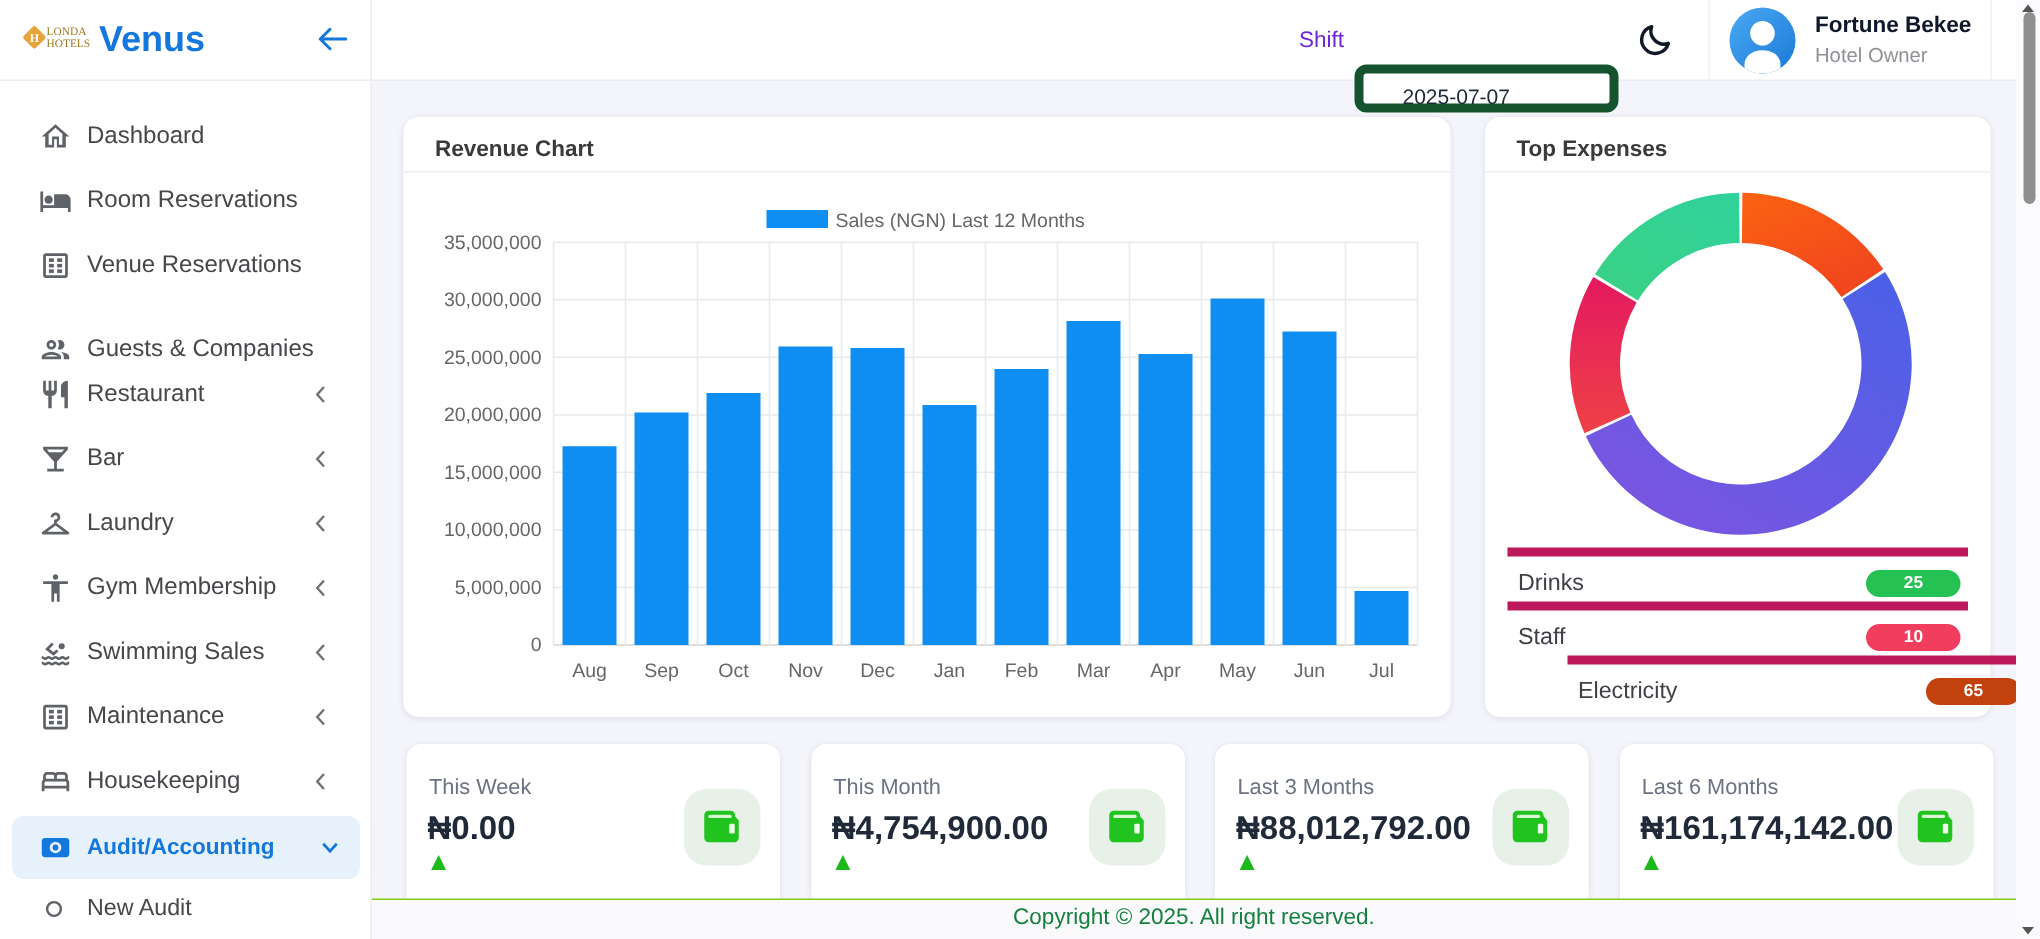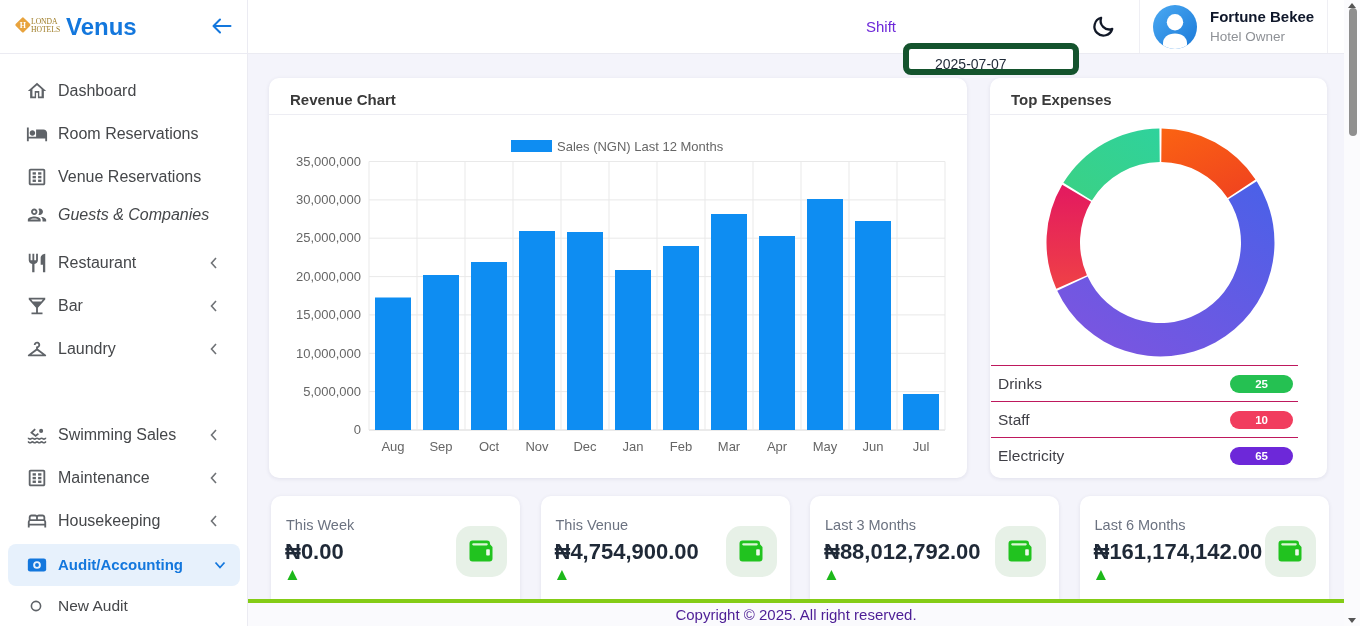--- a/index.html
+++ b/index.html
@@ -24,31 +24,31 @@
 #mi-audit { left:8px; width:232px; background:#e7f1fc; border-radius:8px; }
 #mi-audit .ch { right:12px; }
 #mi-audit .ic { left:18px; }
 #mi-audit .lb { left:50px; color:#1377dd; font-weight:bold; font-size:15px; }
 
 .card { position:absolute; background:#fff; border-radius:10px; box-shadow:0 1px 4px rgba(35,35,80,0.09); }
 .ctitle { position:absolute; left:21px; top:13px; font-size:15px; font-weight:bold; color:#3a3a3a; }
 .chr { position:absolute; left:0; top:36px; width:100%; height:1px; background:#ededf3; }
 #card-rev { left:269px; top:78px; width:698px; height:400px; }
 #card-exp { left:990px; top:78px; width:337px; height:400px; }
-.exprow { position:absolute; left:1px; width:307px; height:36px; border-top:1px solid #be185d;text-align:right; }
+.exprow { position:absolute; left:15px; width:307px; height:36px; border-top:6px solid #be185d;text-align:right; }
 .exprow .nm { position:absolute; left:7px; top:0; line-height:36px; font-size:15.5px; color:#3f3f46; }
 .exprow .bd { position:absolute; right:5px; top:9px; height:18px; border-radius:9px; padding:0 25px; font-size:11.5px; font-weight:bold; color:#fff; line-height:18px; }
 
 .stat { position:absolute; top:496px; width:249px; height:103px; background:#fff; border-radius:10px 10px 0 0; box-shadow:0 1px 4px rgba(35,35,80,0.09); }
 .stat .sl { position:absolute; left:15px; top:21px; font-size:14.5px; color:#6b7280; line-height:16px; }
 .stat .sv { position:absolute; left:14px; top:43px; font-size:22px; font-weight:bold; color:#1f2937; }
 .stat .st { position:absolute; left:13px; top:68.5px; font-size:17px; color:#1db81a; }
 .stat .sq { position:absolute; right:13px; top:30px; width:51px; height:51px; background:#e7f1e7; border-radius:15px; }
 
-#footer { position:absolute; left:248px; top:599px; width:1096px; height:27px; background:#fafafd; border-top:4px solid #84cc16; text-align:center; line-height:24px; font-size:15px; color:#4c1d95; z-index:4; }
+#footer { position:absolute; left:248px; top:599px; width:1096px; height:27px; background:#fafafd; border-top:1px solid #84cc16; text-align:center; line-height:24px; font-size:15px; color:#15803d; z-index:4; }
 
 #sbtrack { position:absolute; left:1344px; top:0; width:16px; height:626px; background:#fbfbfd; z-index:7; }
 #sbthumb { position:absolute; left:5px; top:8px; width:8px; height:128px; background:#8f8f8f; border-radius:4px; }
 </style>
 </head>
 <body>
 
 <div id="topbar">
   <span id="shiftlbl">Shift</span>
   <div id="dateinput">2025-07-07</div>
@@ -98,21 +98,21 @@
         <path d="M19 3H5c-1.1 0-2 .9-2 2v14c0 1.1.9 2 2 2h14c1.1 0 2-.9 2-2V5c0-1.1-.9-2-2-2zm0 16H5V5h14v14z" fill="#5f6368"></path>
         <rect x="7.2" y="6.8" width="3.6" height="2.6" fill="#5f6368"></rect>
         <rect x="13.2" y="6.8" width="3.6" height="2.6" fill="#5f6368"></rect>
         <rect x="7.2" y="10.8" width="3.6" height="2.6" fill="#5f6368"></rect>
         <rect x="13.2" y="10.8" width="3.6" height="2.6" fill="#5f6368"></rect>
         <rect x="7.2" y="14.8" width="3.6" height="2.6" fill="#5f6368"></rect>
         <rect x="13.2" y="14.8" width="3.6" height="2.6" fill="#5f6368"></rect>
       </svg>
       <span class="lb">Venue Reservations</span>
     </div>
-<div class="mi" style="top:194px;font-style:italic;">
+<div class="mi" style="top:212px;">
       <svg class="ic" viewBox="0 0 24 24">
         <path d="M9 13.75c-2.34 0-7 1.17-7 3.5V19h14v-1.75c0-2.33-4.66-3.5-7-3.5zM4.34 17c.84-.58 2.87-1.25 4.66-1.25s3.82.67 4.66 1.25H4.34zM9 12c1.93 0 3.5-1.57 3.5-3.5S10.93 5 9 5 5.5 6.57 5.5 8.5 7.07 12 9 12zm0-5c.83 0 1.5.67 1.5 1.5S9.83 10 9 10s-1.5-.67-1.5-1.5S8.17 7 9 7zm7.04 6.81c1.16.84 1.96 1.96 1.96 3.44V19h4v-1.75c0-2.02-3.5-3.17-5.96-3.44zM15 12c1.93 0 3.5-1.57 3.5-3.5S16.93 5 15 5c-.54 0-1.04.13-1.5.35.63.89 1 1.98 1 3.15s-.37 2.26-1 3.15c.46.22.96.35 1.5.35z" fill="#5f6368"></path>
       </svg>
       <span class="lb">Guests &amp; Companies</span>
     </div>
 <div class="mi" style="top:242px;">
       <svg class="ic" viewBox="0 0 24 24">
         <path d="M11 9H9V2H7v7H5V2H3v7c0 2.12 1.66 3.84 3.75 3.97V22h2.5v-9.03C11.34 12.84 13 11.12 13 9V2h-2v7zm5-3v8h2.5v8H21V2c-2.76 0-5 2.24-5 4z" fill="#5f6368"></path>
       </svg>
       <span class="lb">Restaurant</span>
@@ -127,20 +127,29 @@
       <span class="lb">Bar</span>
       <svg class="ch" viewBox="0 0 16 16" fill="none" stroke="#6f7276" stroke-width="1.6">
         <path d="M10 3 5.5 8 10 13"></path>
       </svg>
     </div>
 <div class="mi" style="top:328px;">
       <svg class="ic" viewBox="0 0 24 24">
         <path d="M21.6 18.2 13 11.75v-.91c1.65-.49 2.8-2.17 2.43-4.05-.26-1.31-1.3-2.4-2.61-2.7C10.54 3.57 8.5 5.3 8.5 7.5h2c0-.83.67-1.5 1.5-1.5s1.5.67 1.5 1.5c0 .84-.69 1.52-1.53 1.5-.54-.01-.97.45-.97.99v1.76L2.4 18.2c-.77.58-.36 1.8.6 1.8h18c.96 0 1.37-1.22.6-1.8zM6 18l6-4.5 6 4.5H6z" fill="#5f6368"></path>
       </svg>
       <span class="lb">Laundry</span>
+      <svg class="ch" viewBox="0 0 16 16" fill="none" stroke="#6f7276" stroke-width="1.6">
+        <path d="M10 3 5.5 8 10 13"></path>
+      </svg>
+    </div>
+<div class="mi" style="top:371px;">
+      <svg class="ic" viewBox="0 0 24 24">
+        <path d="M12 2c1.1 0 2 .9 2 2s-.9 2-2 2-2-.9-2-2 .9-2 2-2zm9 7h-6v13h-2v-6h-2v6H9V9H3V7h18v2z" fill="#5f6368"></path>
+      </svg>
+      <span class="lb">Gym Membership</span>
       <svg class="ch" viewBox="0 0 16 16" fill="none" stroke="#6f7276" stroke-width="1.6">
         <path d="M10 3 5.5 8 10 13"></path>
       </svg>
     </div>
 <div class="mi" style="top:414px;">
       <svg class="ic" viewBox="0 0 24 24">
         <circle cx="16.5" cy="7.5" r="2.2" fill="#5f6368"></circle>
         <path d="M10 5.5 6 9.5l4.5 3.5 3-2.5" fill="none" stroke="#5f6368" stroke-width="2"></path>
         <path d="M2 15.5c1.25 0 1.25 1 2.5 1s1.25-1 2.5-1 1.25 1 2.5 1 1.25-1 2.5-1 1.25 1 2.5 1 1.25-1 2.5-1 1.25 1 2.5 1 1.25-1 2.5-1" fill="none" stroke="#5f6368" stroke-width="1.8"></path>
         <path d="M2 19.5c1.25 0 1.25 1 2.5 1s1.25-1 2.5-1 1.25 1 2.5 1 1.25-1 2.5-1 1.25 1 2.5 1 1.25-1 2.5-1 1.25 1 2.5 1 1.25-1 2.5-1" fill="none" stroke="#5f6368" stroke-width="1.8"></path>
@@ -283,40 +292,40 @@
     <path d="M17.35 54.85 A114.0 114.0 0 0 1 113.41 0.51 L113.73 34.00 A80.5 80.5 0 0 0 45.90 72.38 Z" fill="url(#ggrn)"></path>
   </svg>
   <div class="exprow" style="top:287px;">
       <span class="nm">Drinks</span>
       <span class="bd" style="background:#25c152;">25</span>
     </div>
   <div class="exprow" style="top:323px;">
       <span class="nm">Staff</span>
       <span class="bd" style="background:#f13d5e;">10</span>
     </div>
-  <div class="exprow" style="top:359px;">
+  <div class="exprow" style="top:359px;margin-left:40px;">
       <span class="nm">Electricity</span>
-      <span class="bd" style="background:#6d28d9;">65</span>
+      <span class="bd" style="background:#c2410c;">65</span>
     </div>
 </div>
 
 <div class="stat" style="left:271px;">
   <div class="sl">This Week</div>
     <div class="sv">₦0.00</div>
     <div class="st">▲</div>
   <div class="sq">
       <svg style="position:absolute;left:13px;top:14px" width="25" height="22" viewBox="0 0 25 22">
   <path d="M3.5 0.5 H18 a3 3 0 0 1 3 3 V4.2 L23.5 7 V18.5 a3 3 0 0 1 -3 3 H3.5 a3 3 0 0 1 -3 -3 V3.5 a3 3 0 0 1 3 -3 Z" fill="#21c31f"></path>
   <rect x="3.2" y="3.2" width="15.6" height="2.2" rx="1.1" fill="#d9f7d4"></rect>
   <rect x="17.2" y="9.2" width="3.6" height="6.4" rx="0.8" fill="#eef9ec"></rect>
 </svg>
     </div>
 </div>
 <div class="stat" style="left:540.5px;">
-  <div class="sl">This Venue</div>
+  <div class="sl">This Month</div>
     <div class="sv">₦4,754,900.00</div>
     <div class="st">▲</div>
   <div class="sq">
       <svg style="position:absolute;left:13px;top:14px" width="25" height="22" viewBox="0 0 25 22">
   <path d="M3.5 0.5 H18 a3 3 0 0 1 3 3 V4.2 L23.5 7 V18.5 a3 3 0 0 1 -3 3 H3.5 a3 3 0 0 1 -3 -3 V3.5 a3 3 0 0 1 3 -3 Z" fill="#21c31f"></path>
   <rect x="3.2" y="3.2" width="15.6" height="2.2" rx="1.1" fill="#d9f7d4"></rect>
   <rect x="17.2" y="9.2" width="3.6" height="6.4" rx="0.8" fill="#eef9ec"></rect>
 </svg>
     </div>
 </div>

